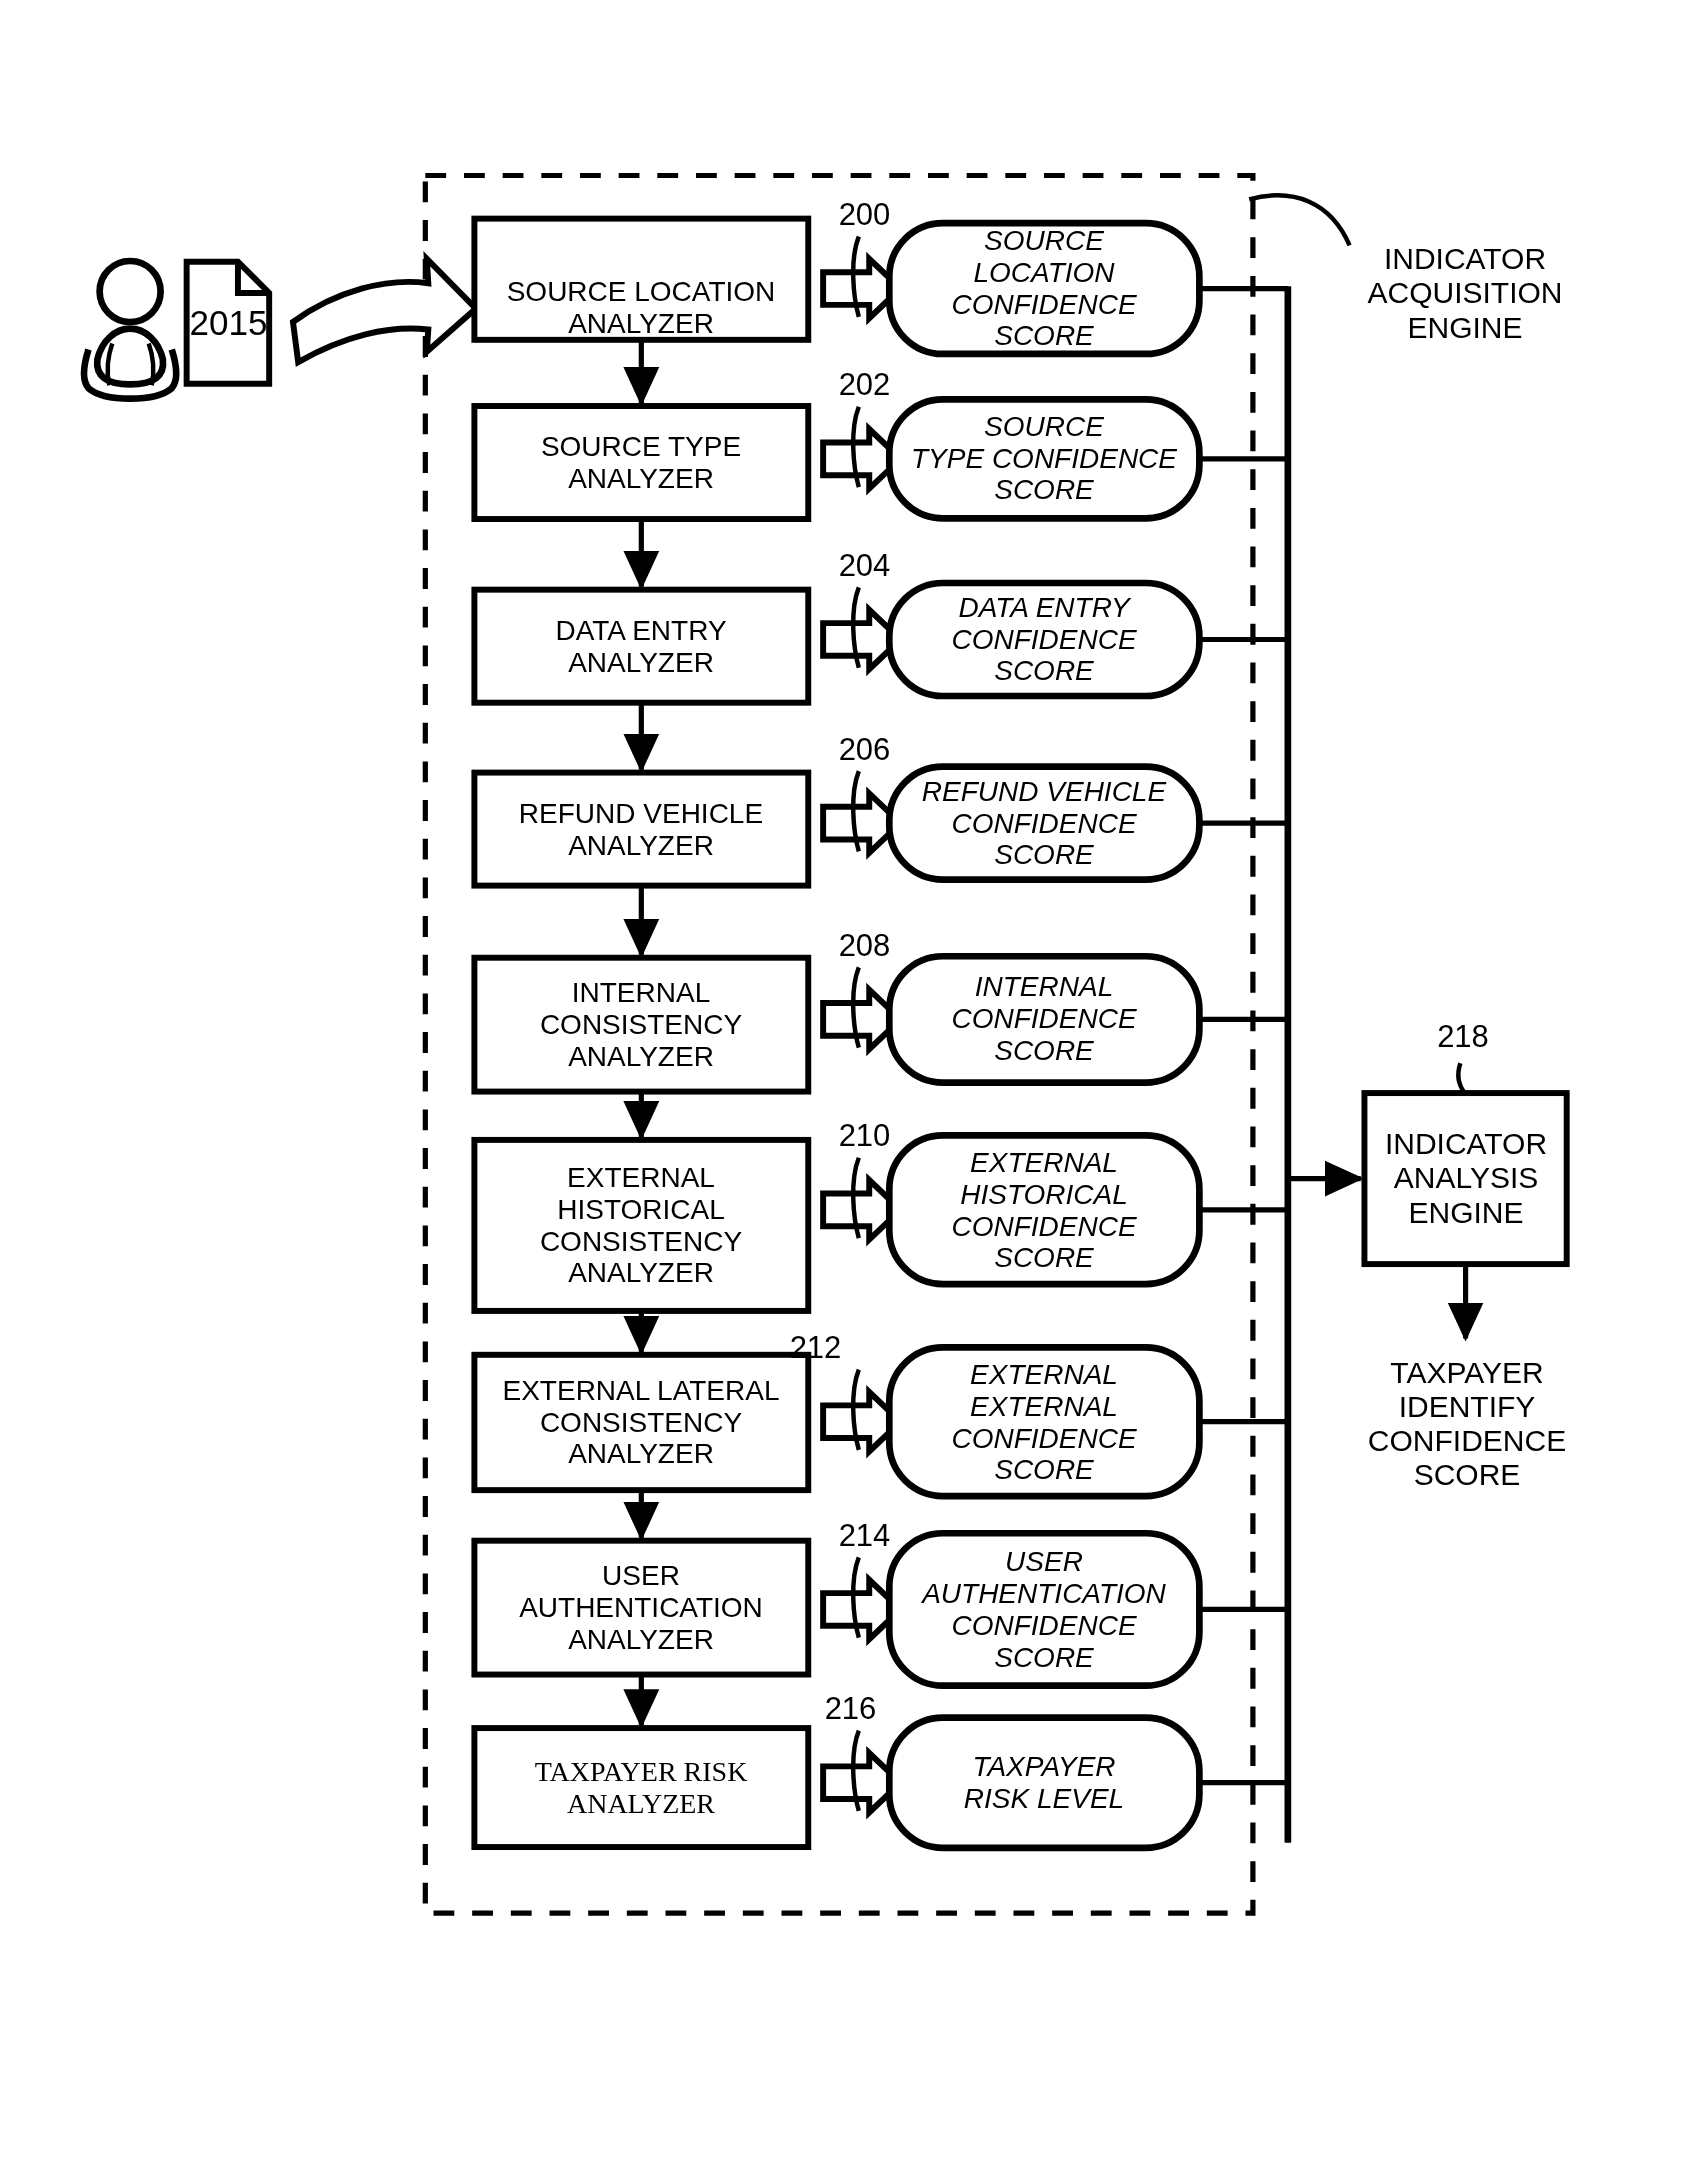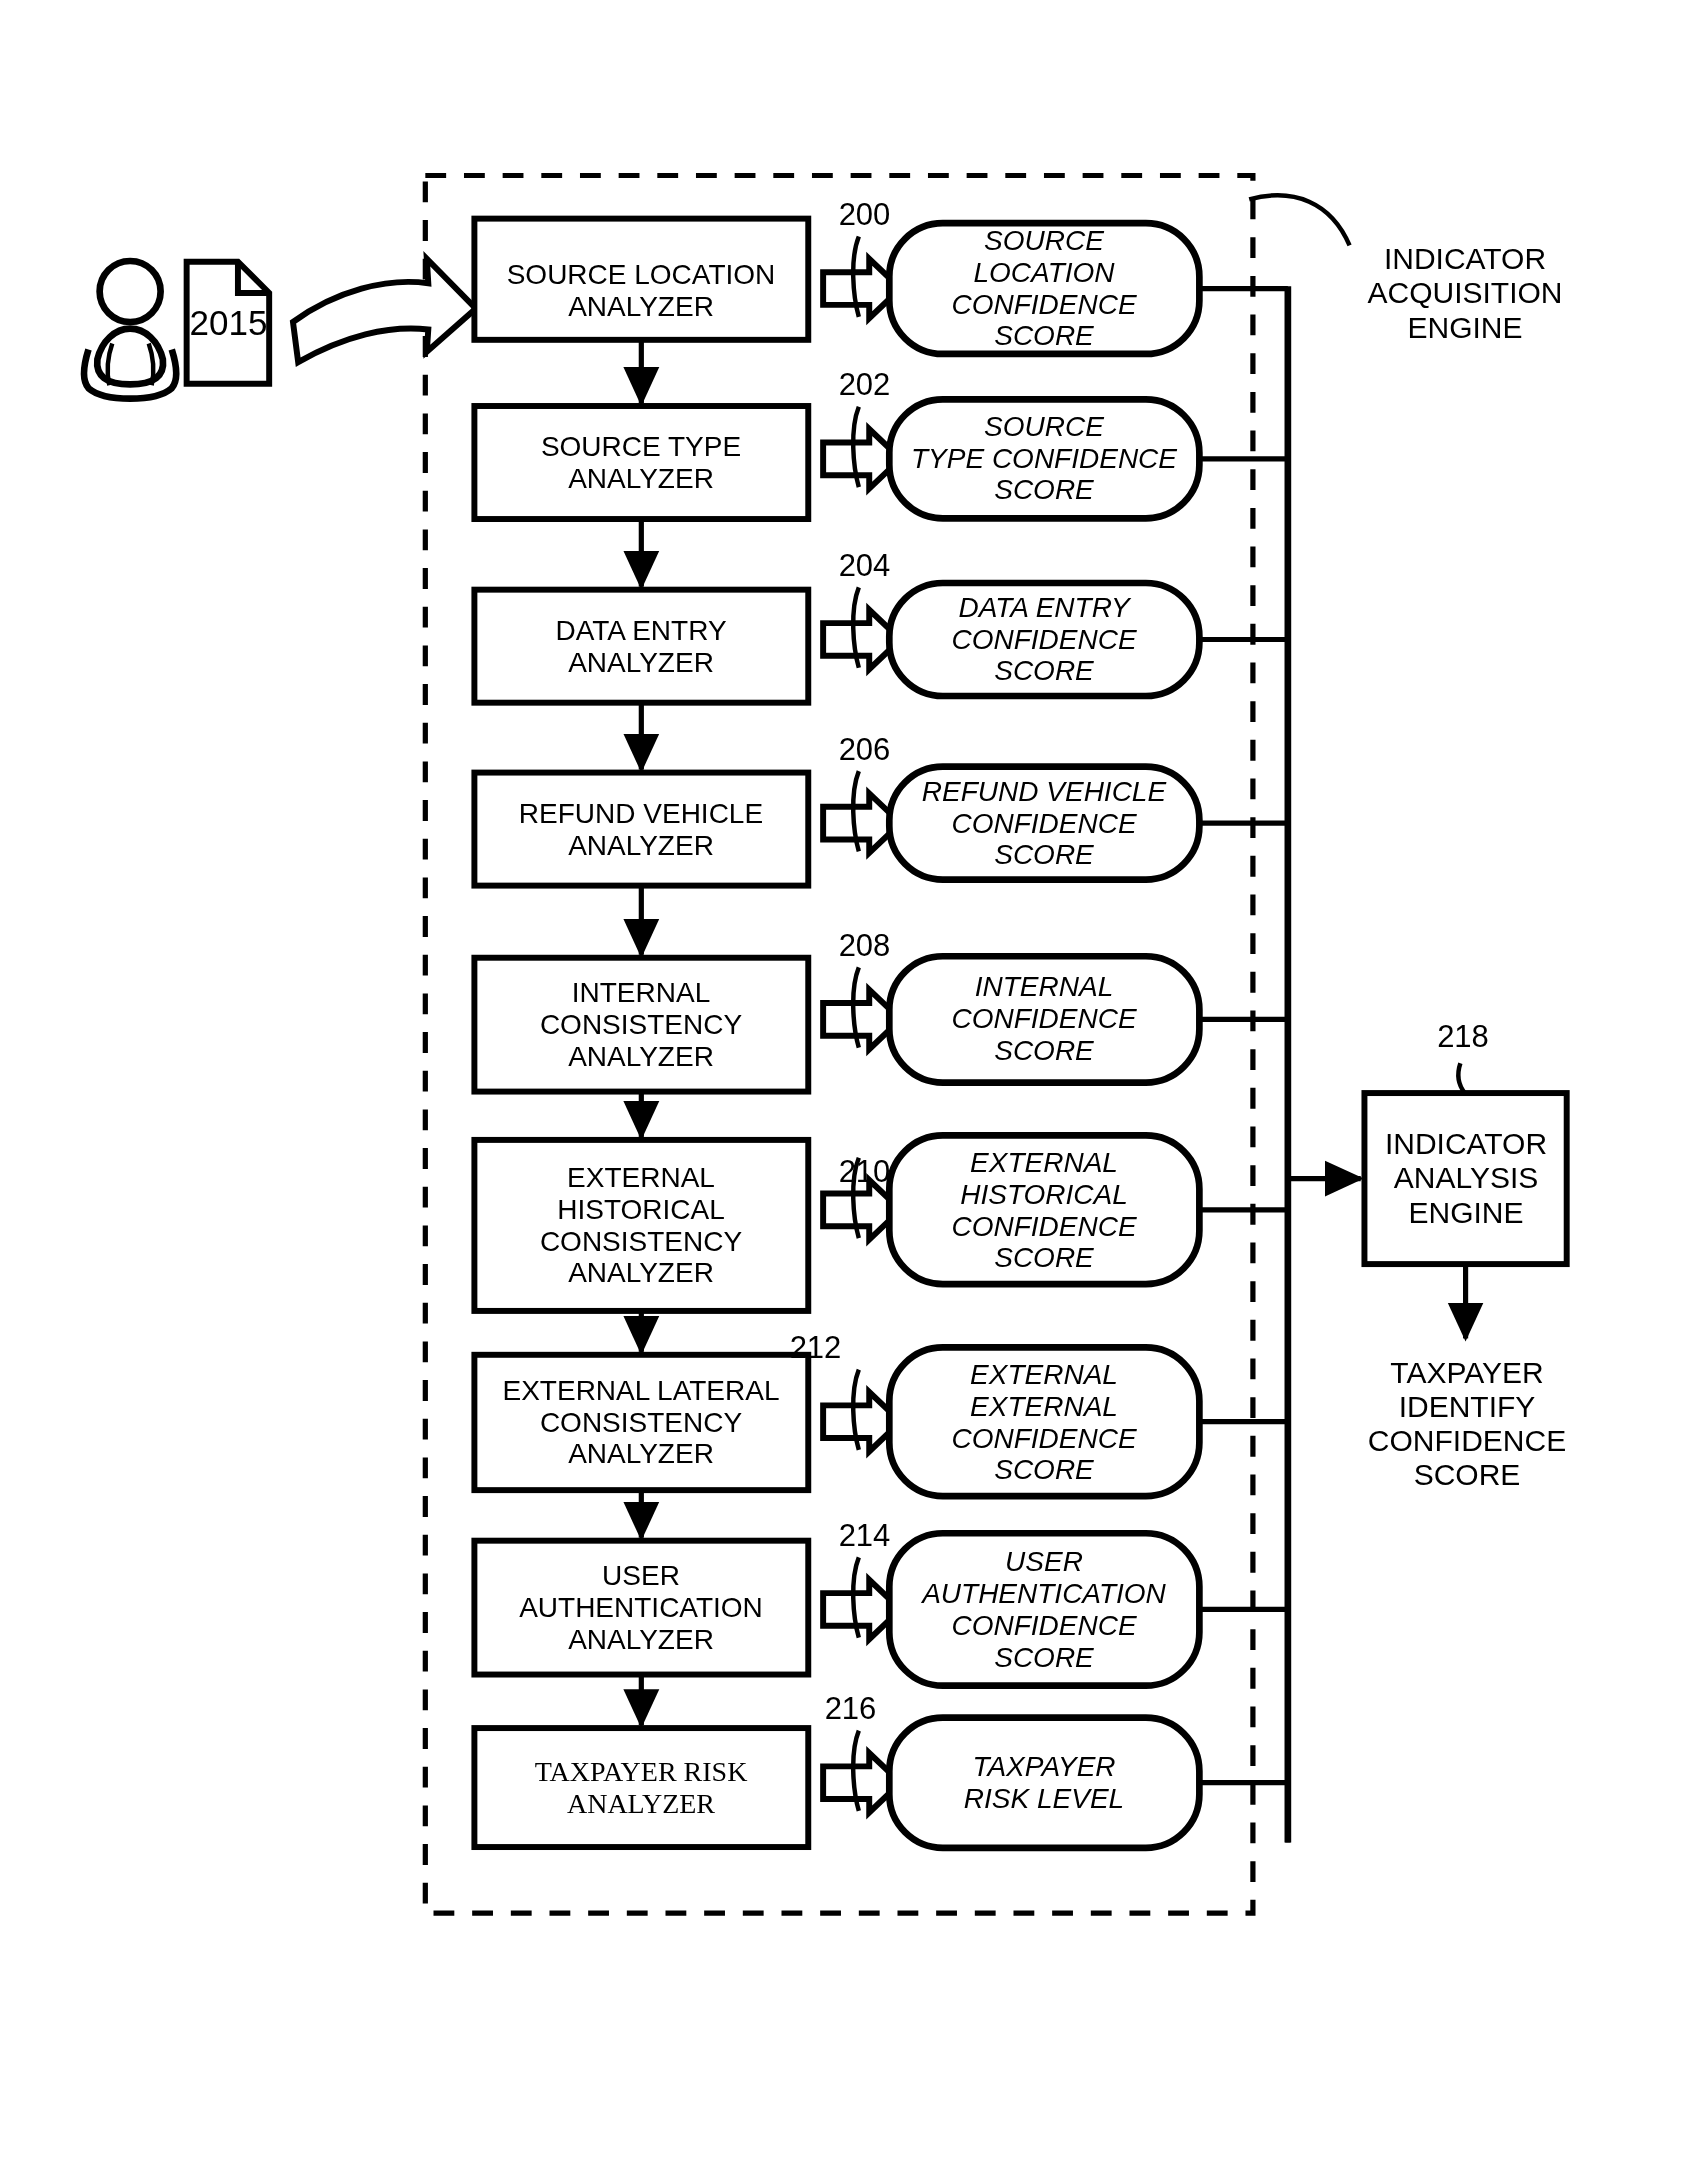--- a/index.html
+++ b/index.html
@@ -156,21 +156,21 @@
       <span id="engineOutput">
         <div>TAXPAYER</div>
         <div>IDENTIFY</div>
         <div>CONFIDENCE</div>
         <div>SCORE</div>
       </span>
     </div>
 
 
   <div id="rowText">
-      <div class="lbl analyzer-label" style="left:474px;top:230px;width:334px;height:121px;">
+      <div class="lbl analyzer-label" style="left:474px;top:219px;width:334px;height:121px;align-items:flex-end;">
         <span>
           <div>SOURCE LOCATION</div>
           <div>ANALYZER</div>
         </span>
       </div>
       <div class="lbl pill-label" style="left:889px;top:223px;width:310px;height:131px;">
         <span>
           <div>SOURCE</div>
           <div>LOCATION</div>
           <div>CONFIDENCE</div>
@@ -244,21 +244,21 @@
         </span>
       </div>
       <div class="lbl pill-label" style="left:889px;top:1136px;width:310px;height:149px;">
         <span>
           <div>EXTERNAL</div>
           <div>HISTORICAL</div>
           <div>CONFIDENCE</div>
           <div>SCORE</div>
         </span>
       </div>
-      <div class="lbl ref-num" style="left:820px;top:1116px;width:89px;height:39px;margin-top:36px;">210</div>
+      <div class="lbl ref-num" style="left:820px;top:1116px;width:89px;height:39px;">210</div>
       <div class="lbl analyzer-label" style="left:474px;top:1355px;width:334px;height:135px;">
         <span>
           <div>EXTERNAL LATERAL</div>
           <div>CONSISTENCY</div>
           <div>ANALYZER</div>
         </span>
       </div>
       <div class="lbl pill-label" style="left:889px;top:1348px;width:310px;height:149px;">
         <span>
           <div>EXTERNAL</div>

